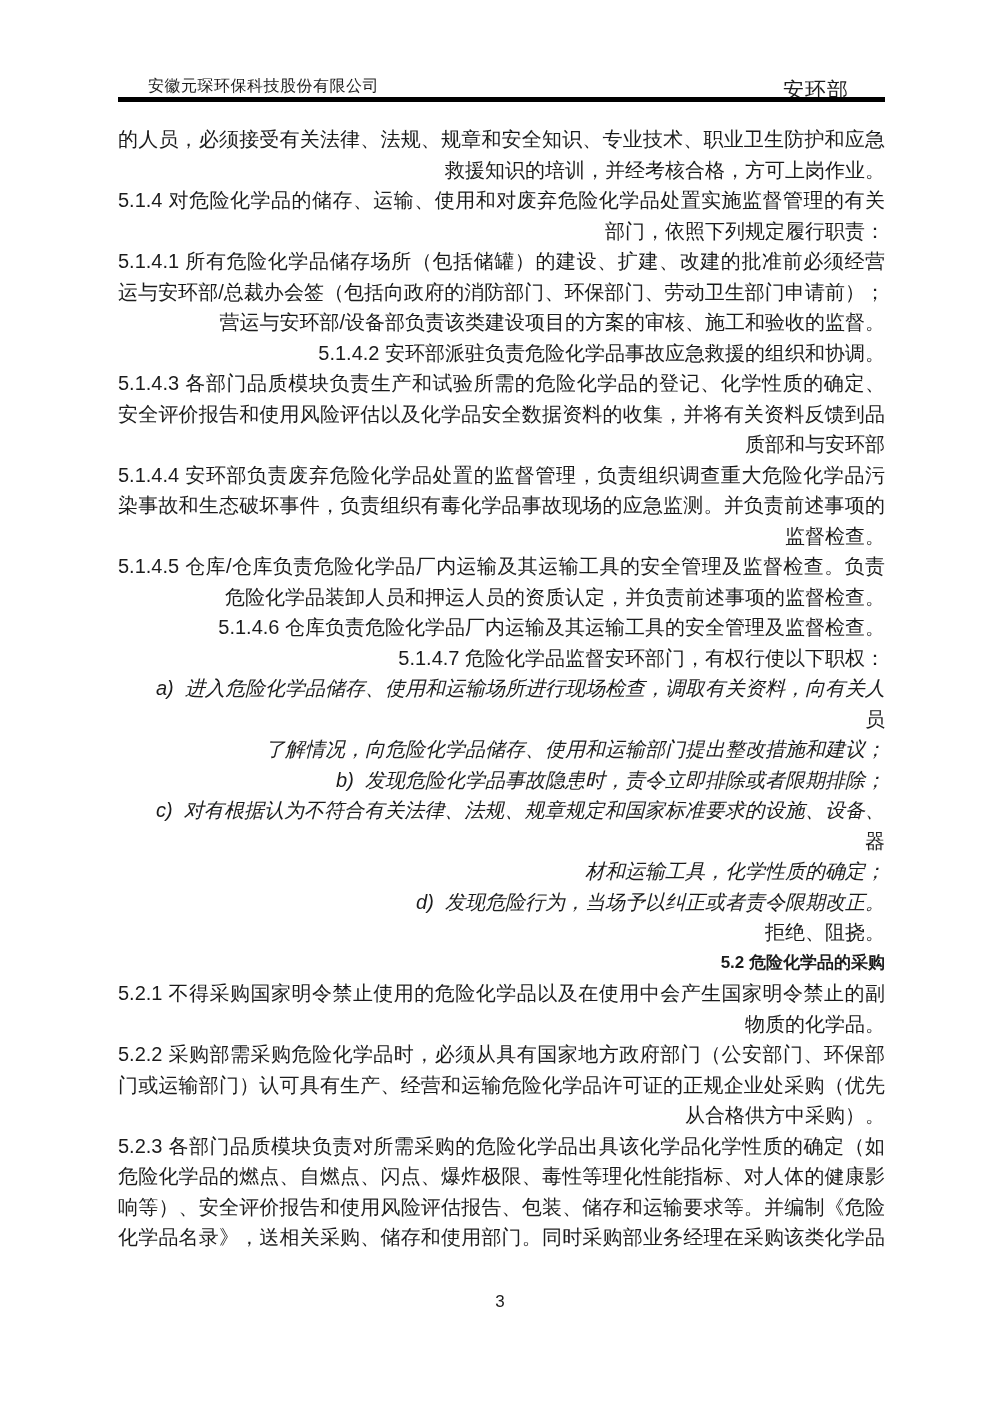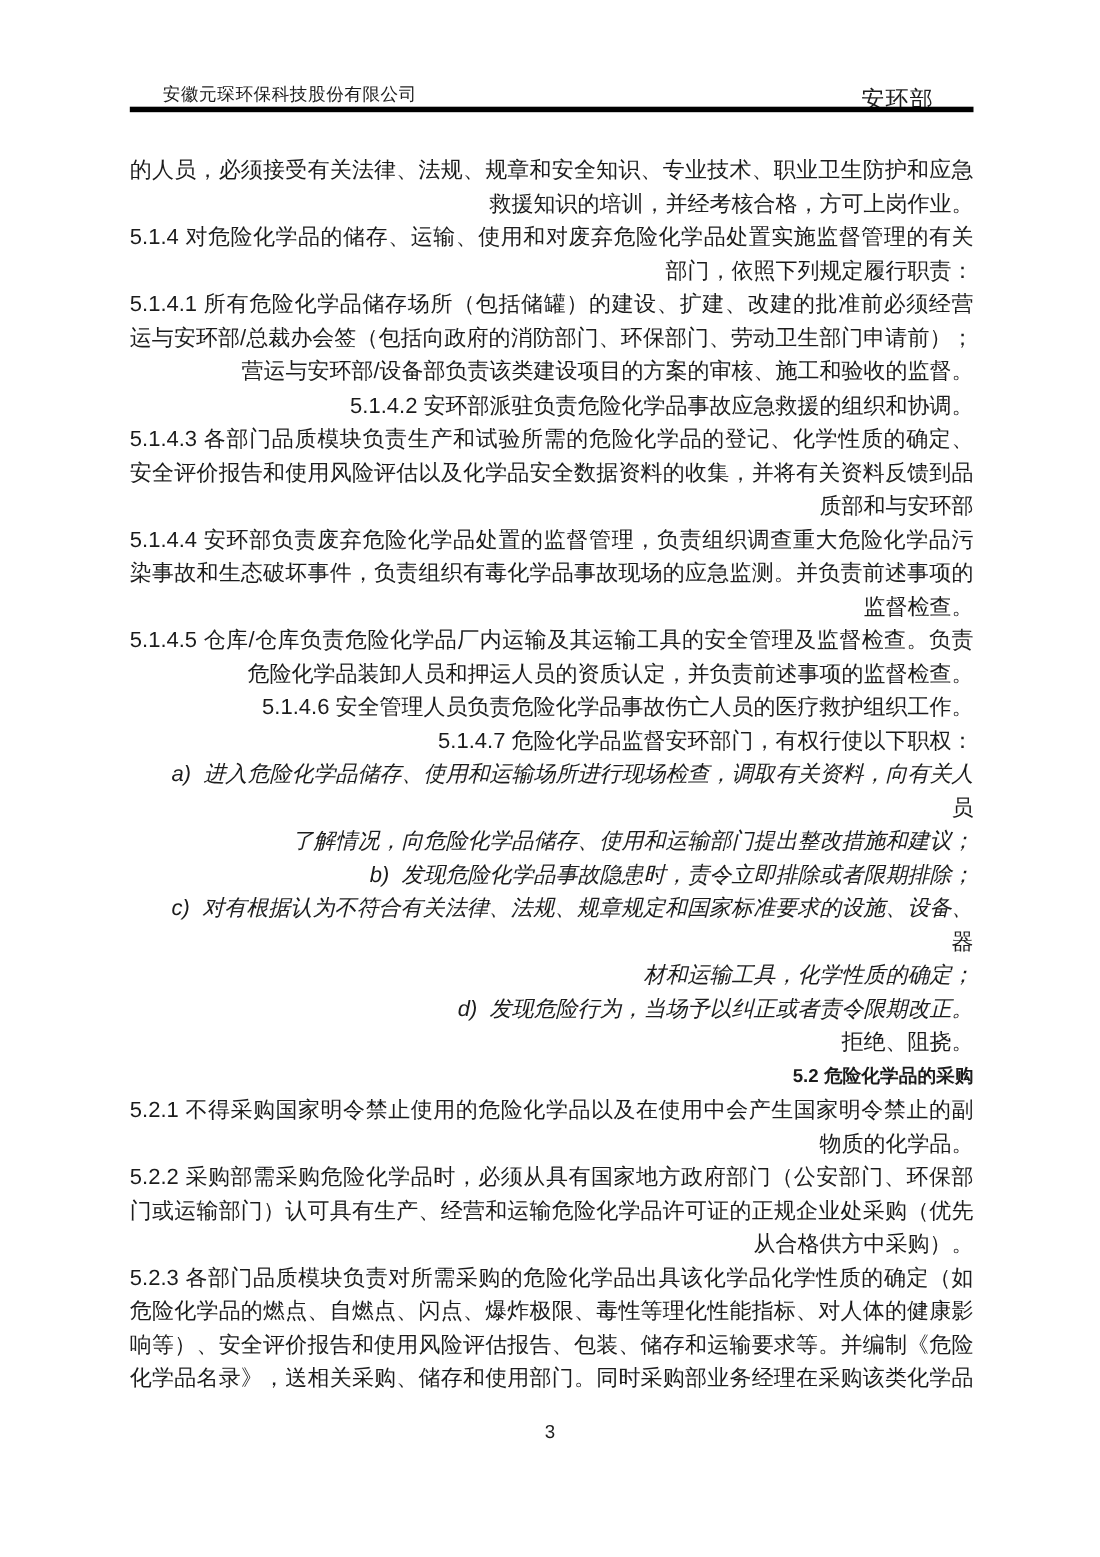--- a/index.html
+++ b/index.html
@@ -37,21 +37,21 @@
     top: 97px;
     width: 767px;
     height: 2px;
     border-top: 3px solid #000;
     border-bottom: 2px solid #000;
   }
   
   .body-text {
     position: absolute;
     left: 118px;
-    top: 140px;
+    top: 124px;
     width: 767px;
     font-size: 20px;
     line-height: 30.5px;
   }
   .line {
     white-space: pre-wrap;
     text-align: right;
     max-height: 31px;
     overflow: hidden;
   }
@@ -96,21 +96,21 @@
     <div class="line">营运与安环部/设备部负责该类建设项目的方案的审核、施工和验收的监督。</div>
     <div class="line">5.1.4.2 安环部派驻负责危险化学品事故应急救援的组织和协调。</div>
     <div class="line full">5.1.4.3 各部门品质模块负责生产和试验所需的危险化学品的登记、化学性质的确定、</div>
     <div class="line full">安全评价报告和使用风险评估以及化学品安全数据资料的收集，并将有关资料反馈到品</div>
     <div class="line">质部和与安环部</div>
     <div class="line full">5.1.4.4 安环部负责废弃危险化学品处置的监督管理，负责组织调查重大危险化学品污</div>
     <div class="line full">染事故和生态破坏事件，负责组织有毒化学品事故现场的应急监测。并负责前述事项的</div>
     <div class="line">监督检查。</div>
     <div class="line full">5.1.4.5 仓库/仓库负责危险化学品厂内运输及其运输工具的安全管理及监督检查。负责</div>
     <div class="line">危险化学品装卸人员和押运人员的资质认定，并负责前述事项的监督检查。</div>
-    <div class="line">5.1.4.6 安全管理人员负责危险化学品事故伤亡人员的医疗救护组织工作。</div>
+    <div class="line">5.1.4.6 仓库负责危险化学品厂内运输及其运输工具的安全管理及监督检查。</div>
     <div class="line">5.1.4.7 危险化学品监督安环部门，有权行使以下职权：</div>
     <div class="line full indent">a)  进入危险化学品储存、使用和运输场所进行现场检查，调取有关资料，向有关人</div>
     <div class="line">员</div>
     <div class="line indent">了解情况，向危险化学品储存、使用和运输部门提出整改措施和建议；</div>
     <div class="line indent">b)  发现危险化学品事故隐患时，责令立即排除或者限期排除；</div>
     <div class="line full indent">c)  对有根据认为不符合有关法律、法规、规章规定和国家标准要求的设施、设备、</div>
     <div class="line">器</div>
     <div class="line indent">材和运输工具，化学性质的确定；</div>
     <div class="line indent">d)  发现危险行为，当场予以纠正或者责令限期改正。</div>
     <div class="line">拒绝、阻挠。</div>

